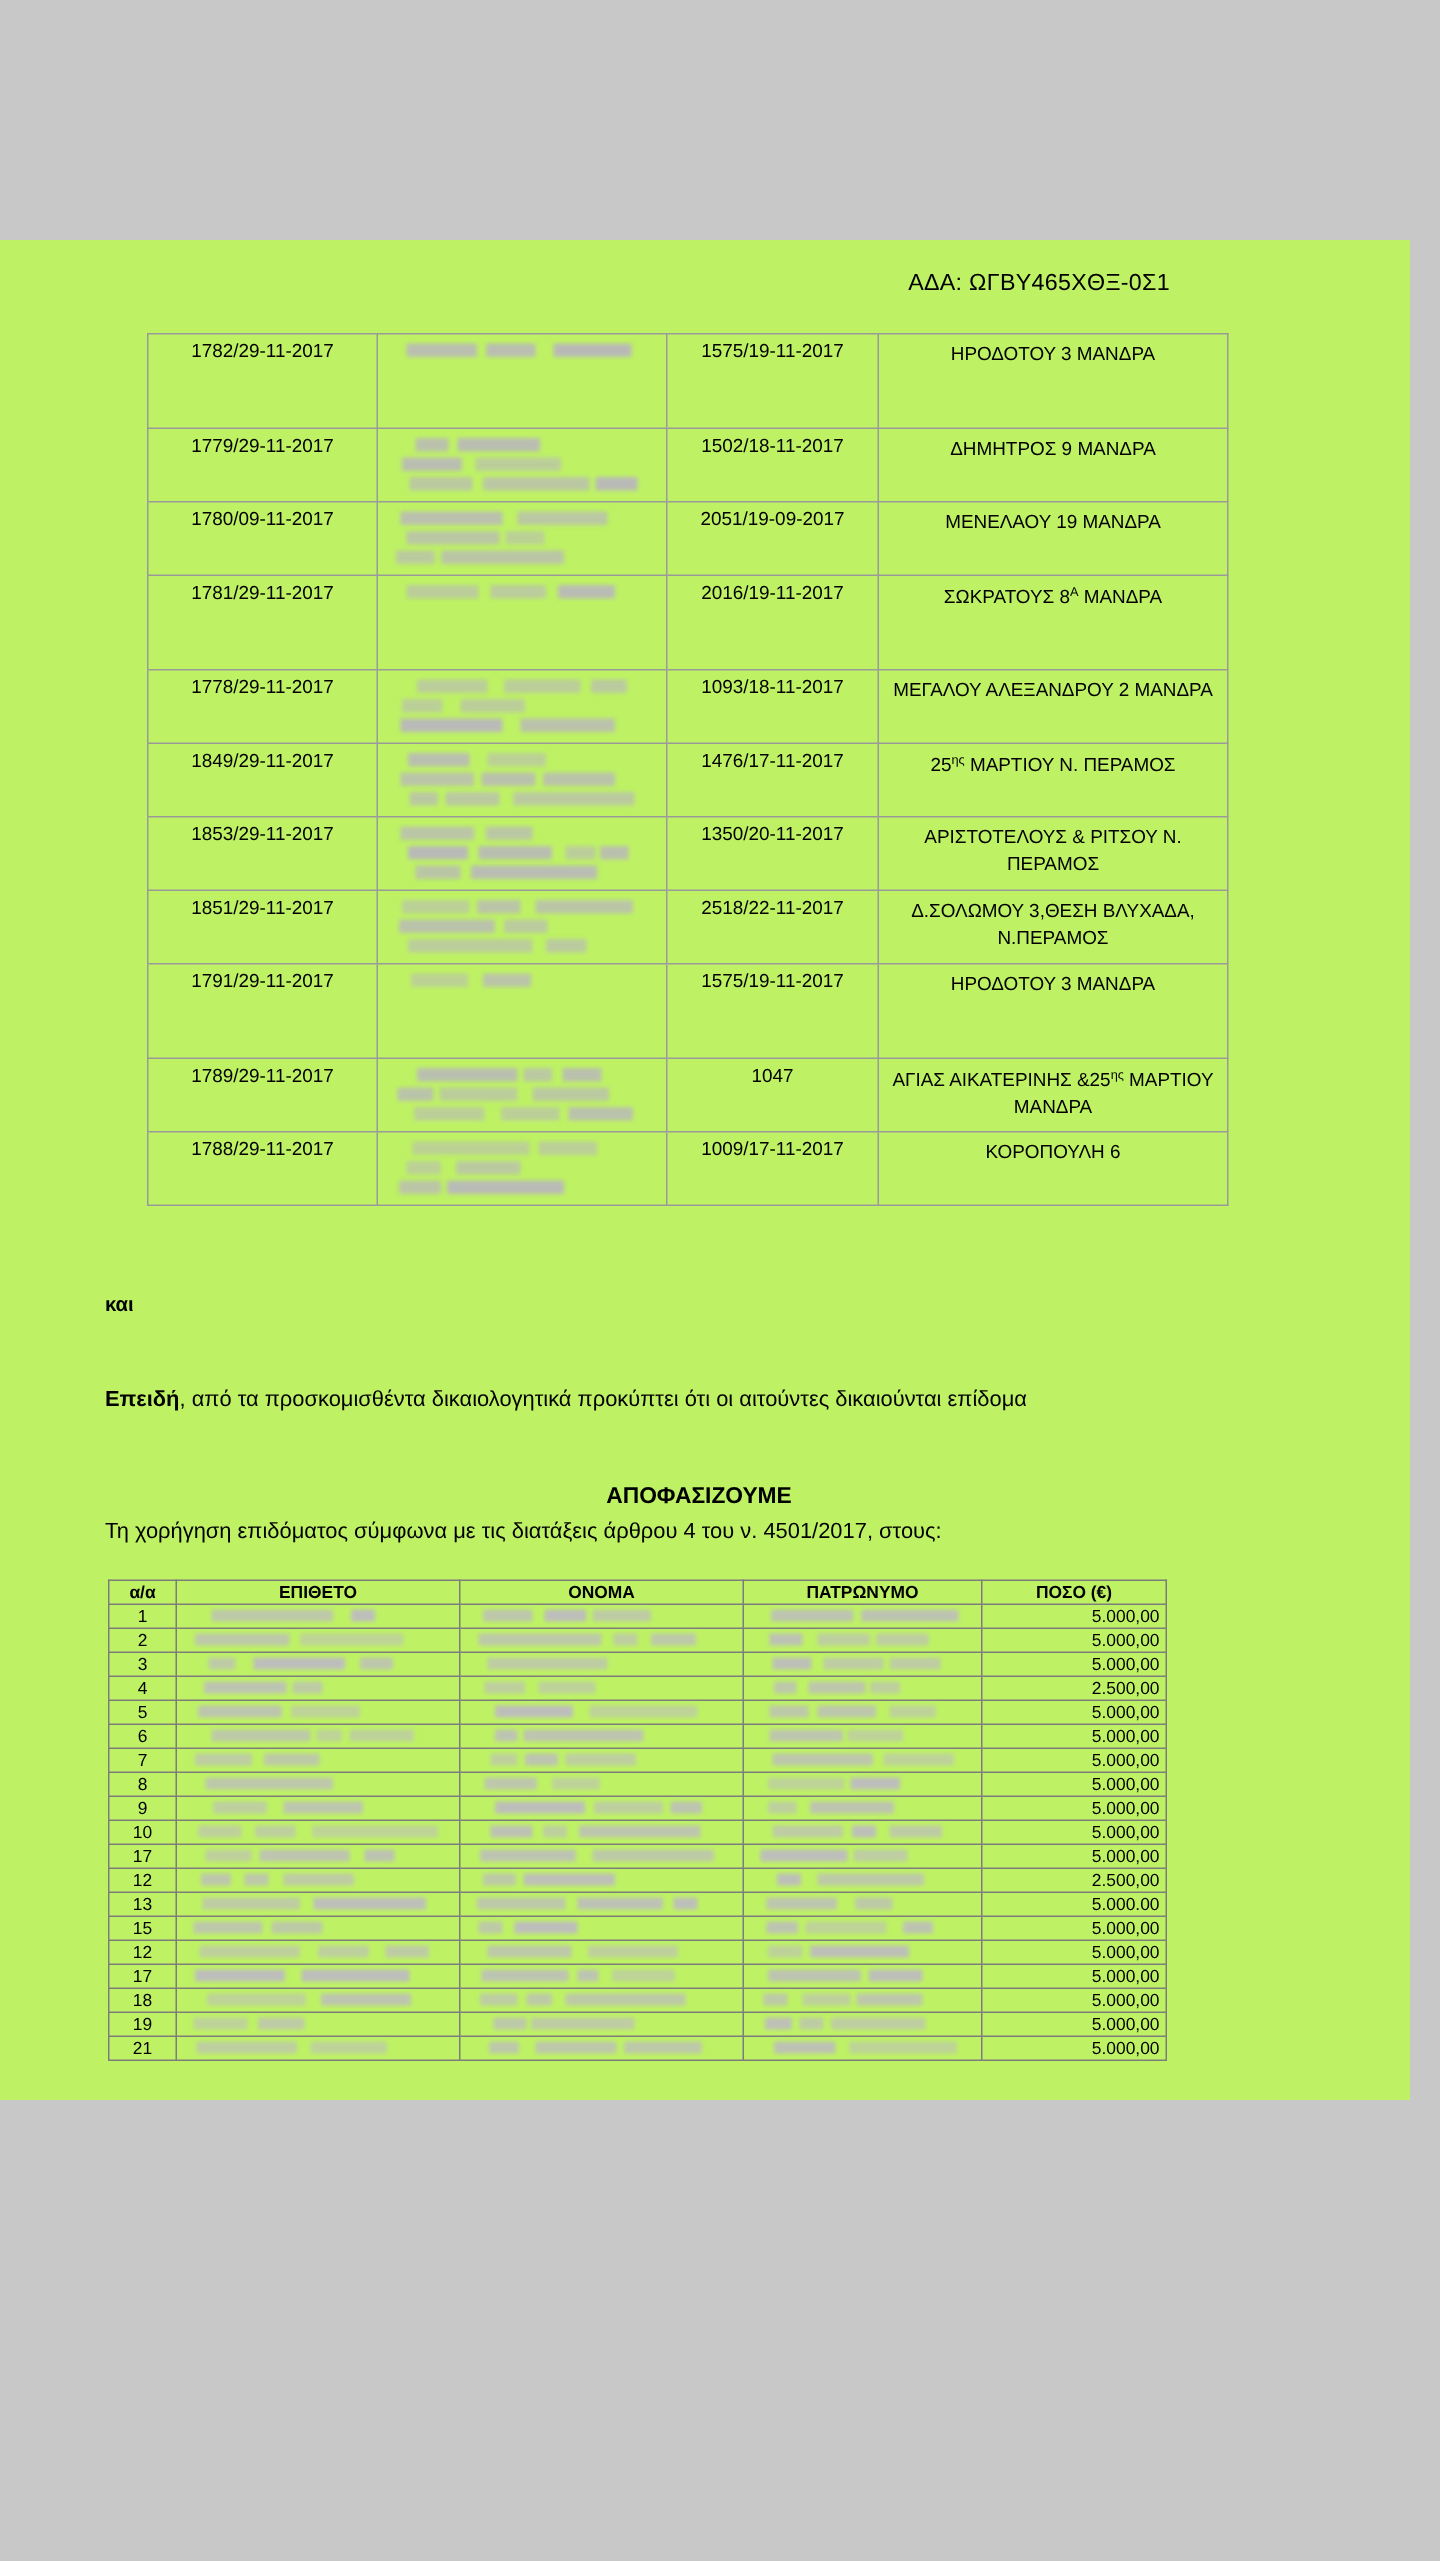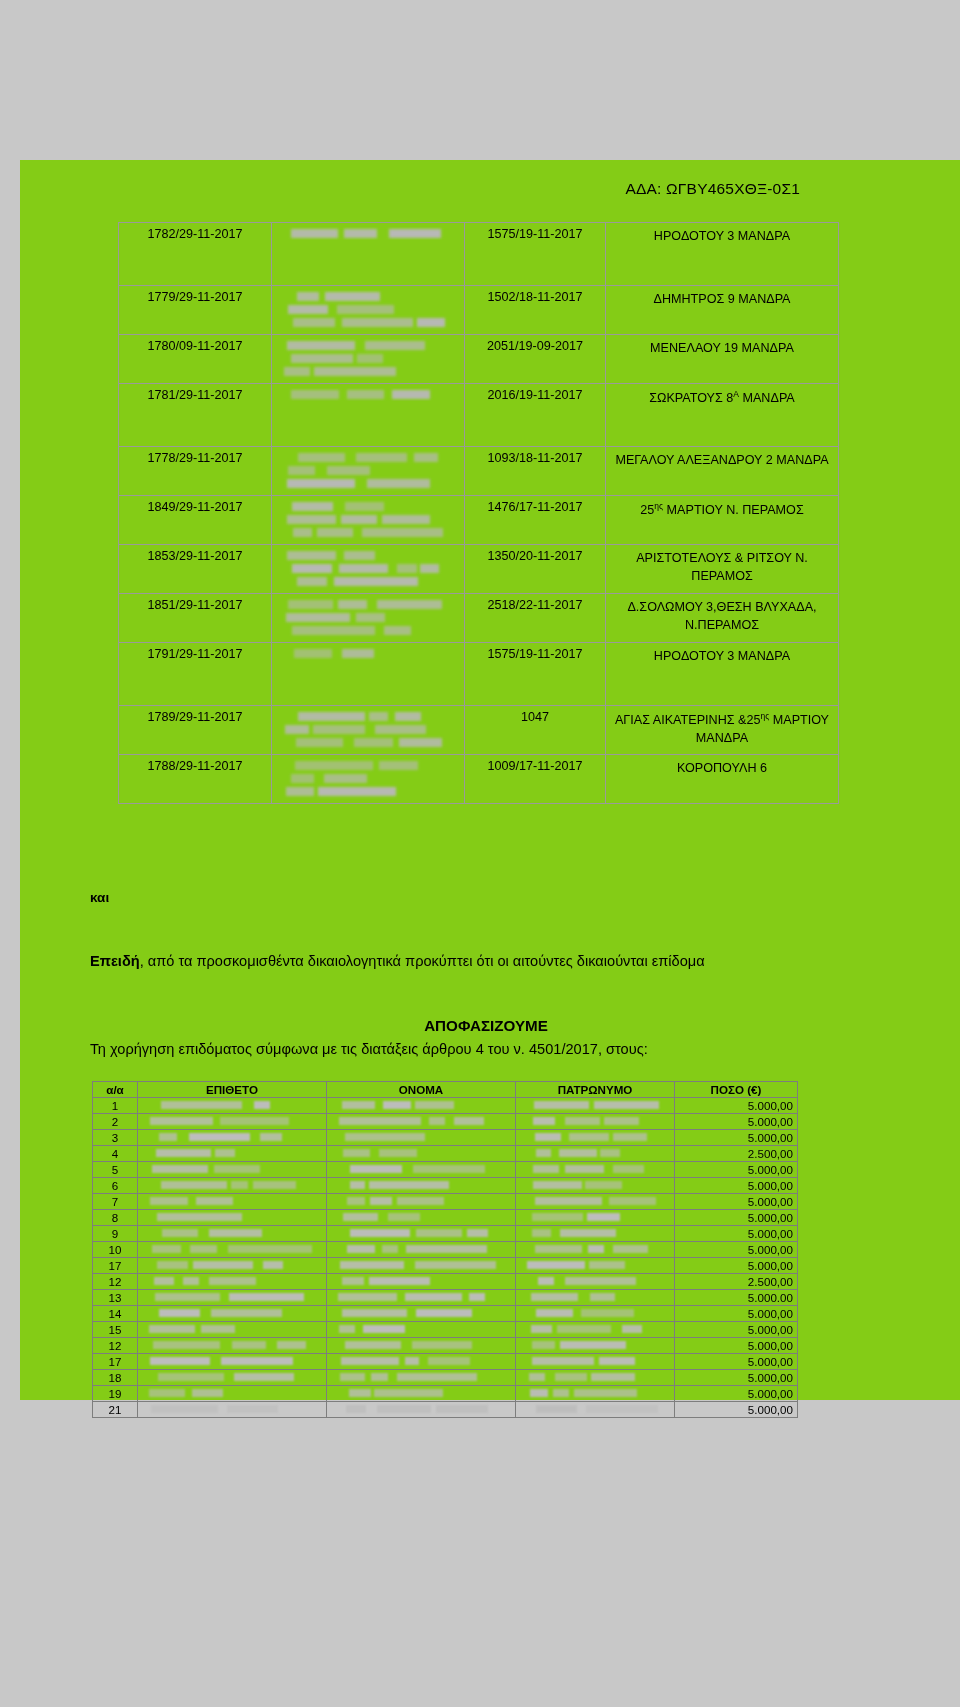--- a/index.html
+++ b/index.html
@@ -9,25 +9,25 @@
   body {
     width: 960px;
     height: 1707px;
     background: #c8c8c8;
     font-family: "Liberation Sans", sans-serif;
     overflow: hidden;
     position: relative;
   }
   .page {
     position: absolute;
-    left: 20px;
+    left: 0;
     top: 160px;
     width: 940px;
     height: 1240px;
-    background: #84cc16;
+    background: #bef264;
     box-sizing: border-box;
     padding: 0;
   }
   .ada-header {
     text-align: right;
     padding-right: 160px;
     padding-top: 20px;
     font-size: 15.5px;
     color: #000;
     letter-spacing: 0.2px;
@@ -67,21 +67,21 @@
     background: #b9b9b9;
     filter: blur(1.4px);
   }
   .redact.r3 { height: 40px; }
 
   sup { font-size: 8.5px; vertical-align: super; }
 
   
   .body-wrap { padding: 0 78px 0 70px; }
   .kai {
-    margin-top: 86px;
+    margin-top: 58px;
     font-size: 13.5px;
     font-weight: bold;
     color: #000;
   }
   .epeidi {
     margin-top: 46px;
     font-size: 14.6px;
     color: #000;
     line-height: 1.5;
   }
@@ -625,42 +625,20 @@
           </td>
           <td class="w-pat">
             <span class="rb">
               <i style="left:10.8px;width:47.3px;top:1px;opacity:0.84"></i>
               <i style="left:69.6px;width:25.0px;top:1px;opacity:0.76"></i>
             </span>
           </td>
           <td class="w-amt">5.000.00</td>
         </tr>
         <tr>
-          <td class="w-aa">14</td>
-          <td class="w-sur">
-            <span class="rb">
-              <i style="left:17.2px;width:40.9px;top:1px;opacity:0.99"></i>
-              <i style="left:68.9px;width:71.5px;top:1px;opacity:0.78"></i>
-            </span>
-          </td>
-          <td class="w-nam">
-            <span class="rb">
-              <i style="left:11.1px;width:65.3px;top:1px;opacity:0.85"></i>
-              <i style="left:85.1px;width:55.7px;top:1px;opacity:0.99"></i>
-            </span>
-          </td>
-          <td class="w-pat">
-            <span class="rb">
-              <i style="left:15.5px;width:37.6px;top:1px;opacity:0.94"></i>
-              <i style="left:60.6px;width:53.1px;top:1px;opacity:0.57"></i>
-            </span>
-          </td>
-          <td class="w-amt">5.000,00</td>
-        </tr>
-        <tr>
           <td class="w-aa">15</td>
           <td class="w-sur">
             <span class="rb">
               <i style="left:6.9px;width:46.3px;top:1px;opacity:0.80"></i>
               <i style="left:59.0px;width:34.3px;top:1px;opacity:0.76"></i>
             </span>
           </td>
           <td class="w-nam">
             <span class="rb">
               <i style="left:7.8px;width:15.8px;top:1px;opacity:0.77"></i>

